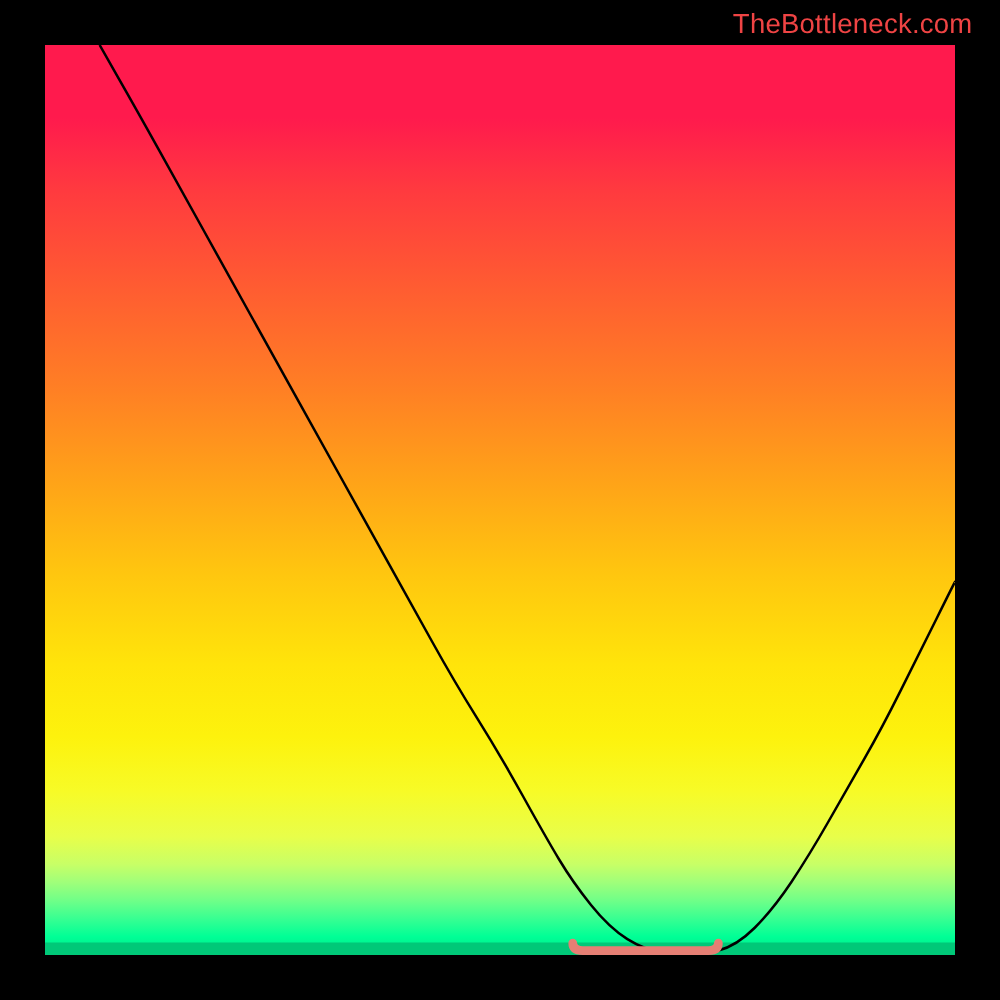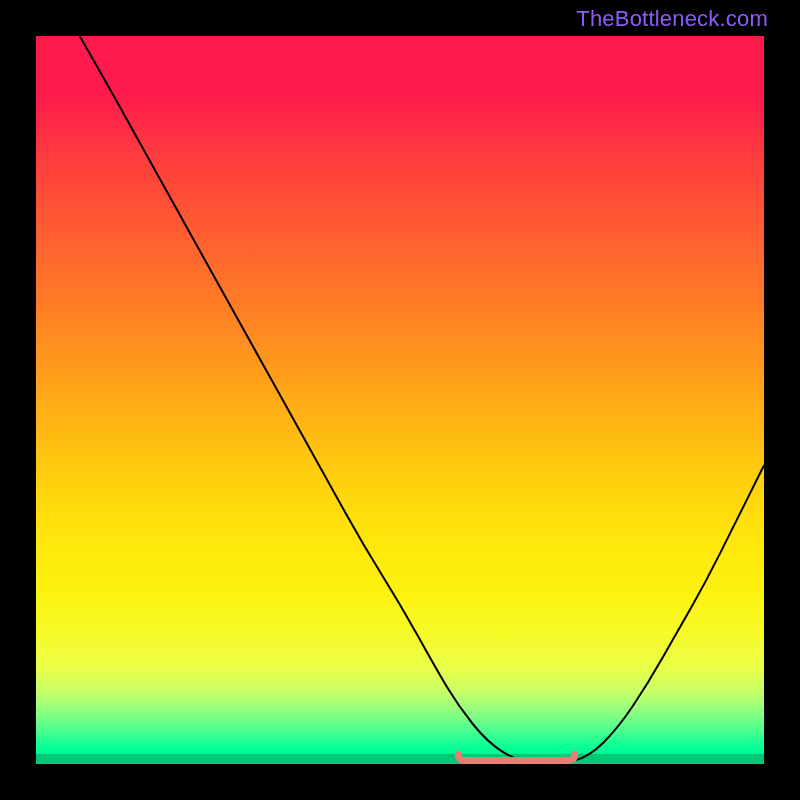--- a/index.html
+++ b/index.html
@@ -13,22 +13,22 @@
   }
   .frame {
     position: relative;
     width: 800px;
     height: 800px;
     background: #000;
   }
   .watermark {
     position: absolute;
     top: 6px;
-    right: 32px;
-    color: #8b5cf6;
+    right: 22px;
+    color: #ef4444;
     font-size: 22px;
     font-weight: 500;
     letter-spacing: 0.2px;
     z-index: 10;
   }
   .plot-area {
     position: absolute;
     left: 36px;
     top: 36px;
     width: 728px;

